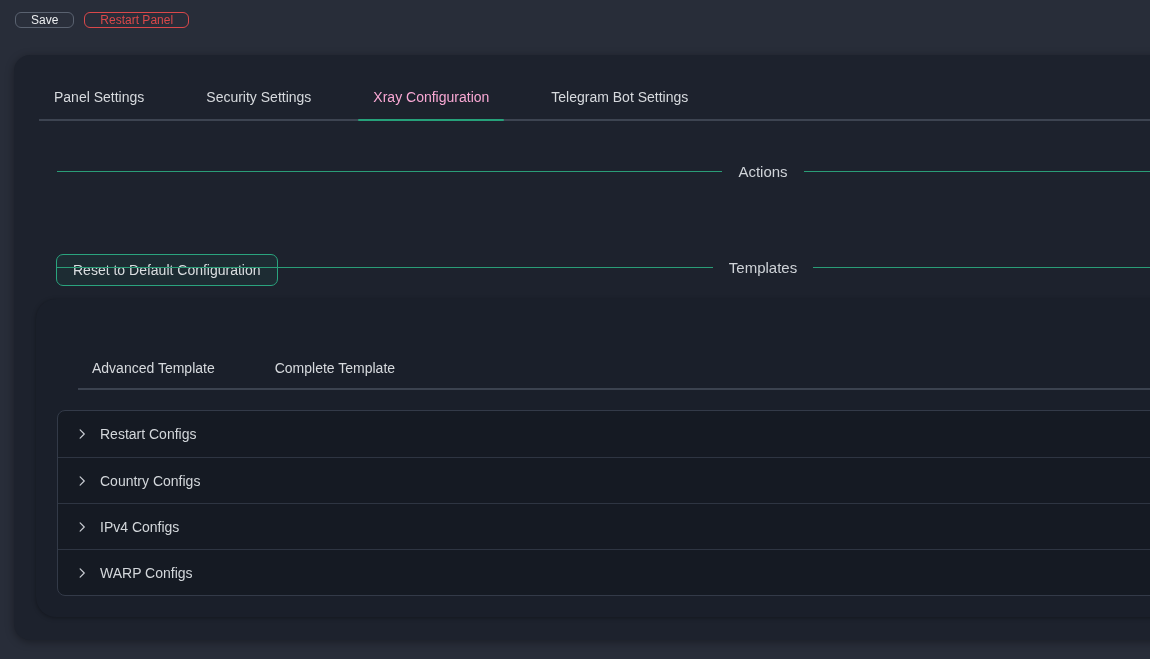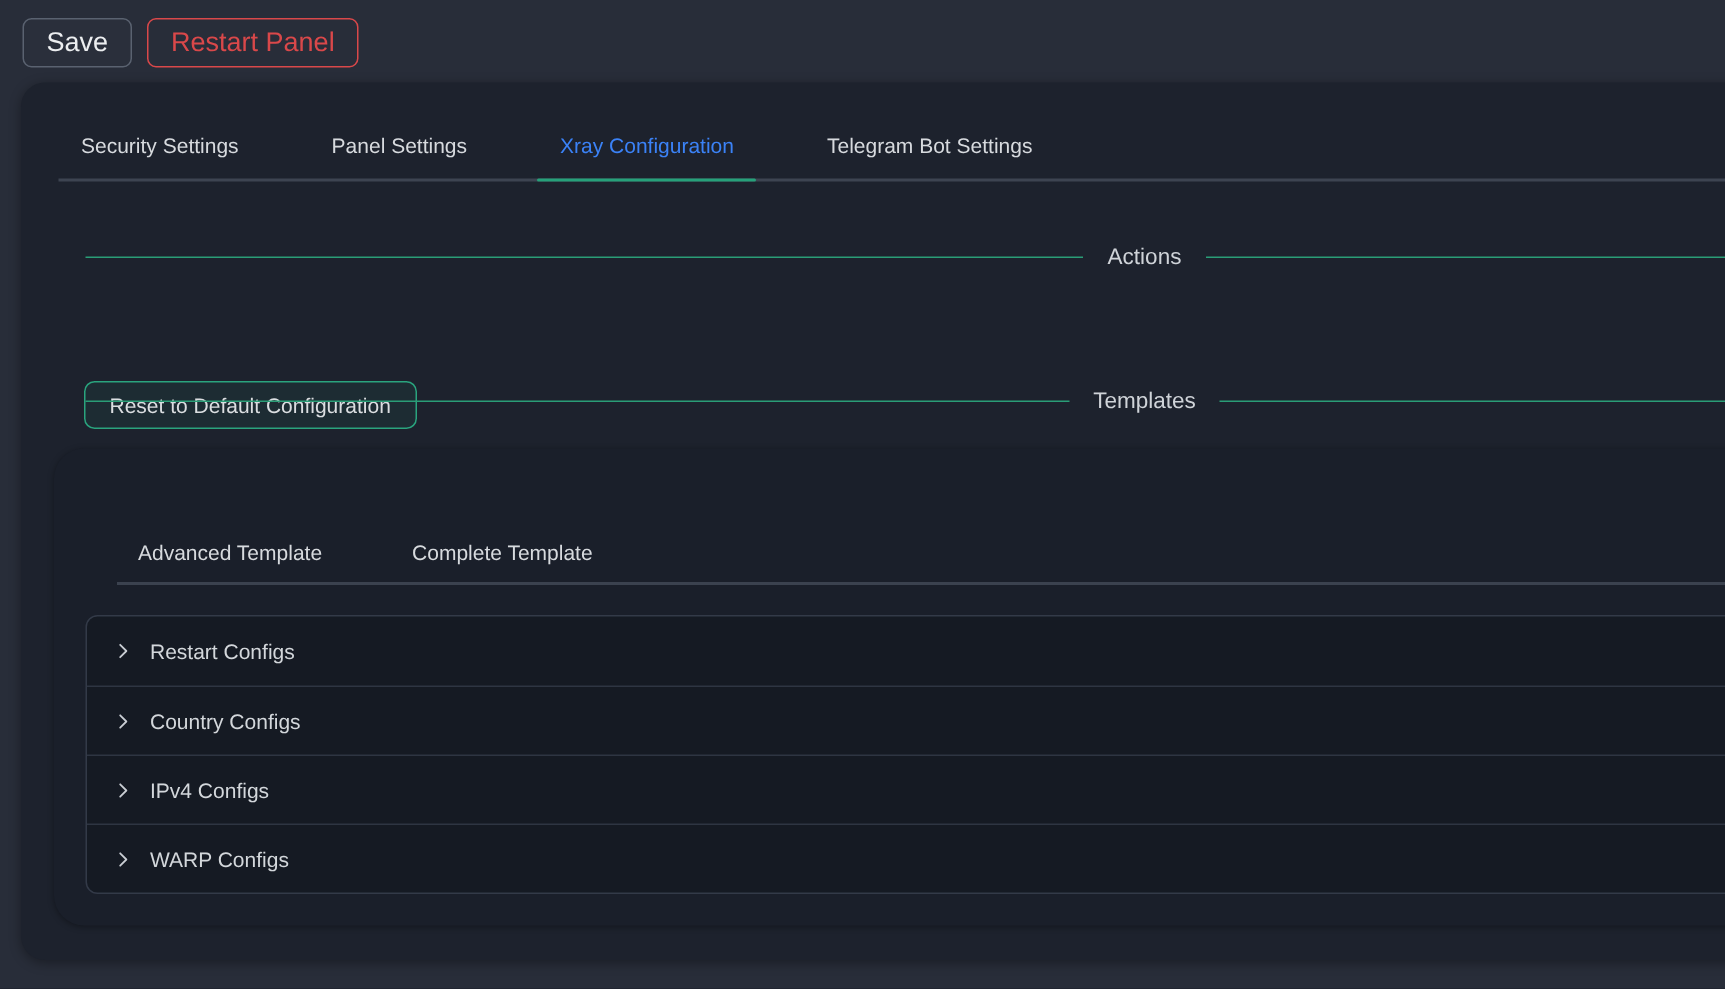--- a/index.html
+++ b/index.html
@@ -11,22 +11,22 @@
     font-family:"Liberation Sans", sans-serif;
     color:#d7dade;
   }
 
   
   .topbar {
     position:absolute; top:12px; left:15px;
     display:flex; gap:10px; z-index:5;
   }
   .btn {
-    height:33px; padding:0 15px;
-    border-radius:6px; font-size:18px;
+    height:16px; padding:0 15px;
+    border-radius:6px; font-size:12px;
     display:inline-flex; align-items:center; justify-content:center;
     cursor:pointer; background:transparent;
     font-family:"Liberation Sans", sans-serif;
   }
   .btn-save {
     background:#2a2f3b;
     border:1px solid #5a6270;
     color:#eceef0;
   }
   .btn-restart {
@@ -49,21 +49,21 @@
     position:absolute; left:25px; right:25px; top:34px;
     display:flex; gap:32px;
     border-bottom:2px solid rgba(122,132,148,0.35);
   }
   .tab {
     position:relative;
     padding:0 15px 14px;
     font-size:14px; line-height:16px;
     color:#d7dade; cursor:pointer; white-space:nowrap;
   }
-  .tab.active { color:#3b82f6; }
+  .tab.active { color:#f9a8d4; }
   .tab.active::after {
     content:""; position:absolute; left:0; right:0; bottom:-2px;
     height:2px; background:#26a17a; border-radius:1px;
   }
 
   
   .divider {
     position:absolute; left:43px; right:23px;
     display:flex; align-items:center;
     color:#cfd3d8; font-size:15px; line-height:21px;
@@ -132,22 +132,22 @@
 <body>
 
 <div class="topbar">
   <button class="btn btn-save">Save</button>
   <button class="btn btn-restart">Restart Panel</button>
 </div>
 
 <div class="outer-card">
 
   <div class="main-tabs">
+    <div class="tab">Panel Settings</div>
     <div class="tab">Security Settings</div>
-    <div class="tab">Panel Settings</div>
     <div class="tab active">Xray Configuration</div>
     <div class="tab">Telegram Bot Settings</div>
   </div>
 
   <div class="divider divider-actions">
     <span class="divider-label">Actions</span>
   </div>
 
   <button class="btn-reset">Reset to Default Configuration</button>
 

